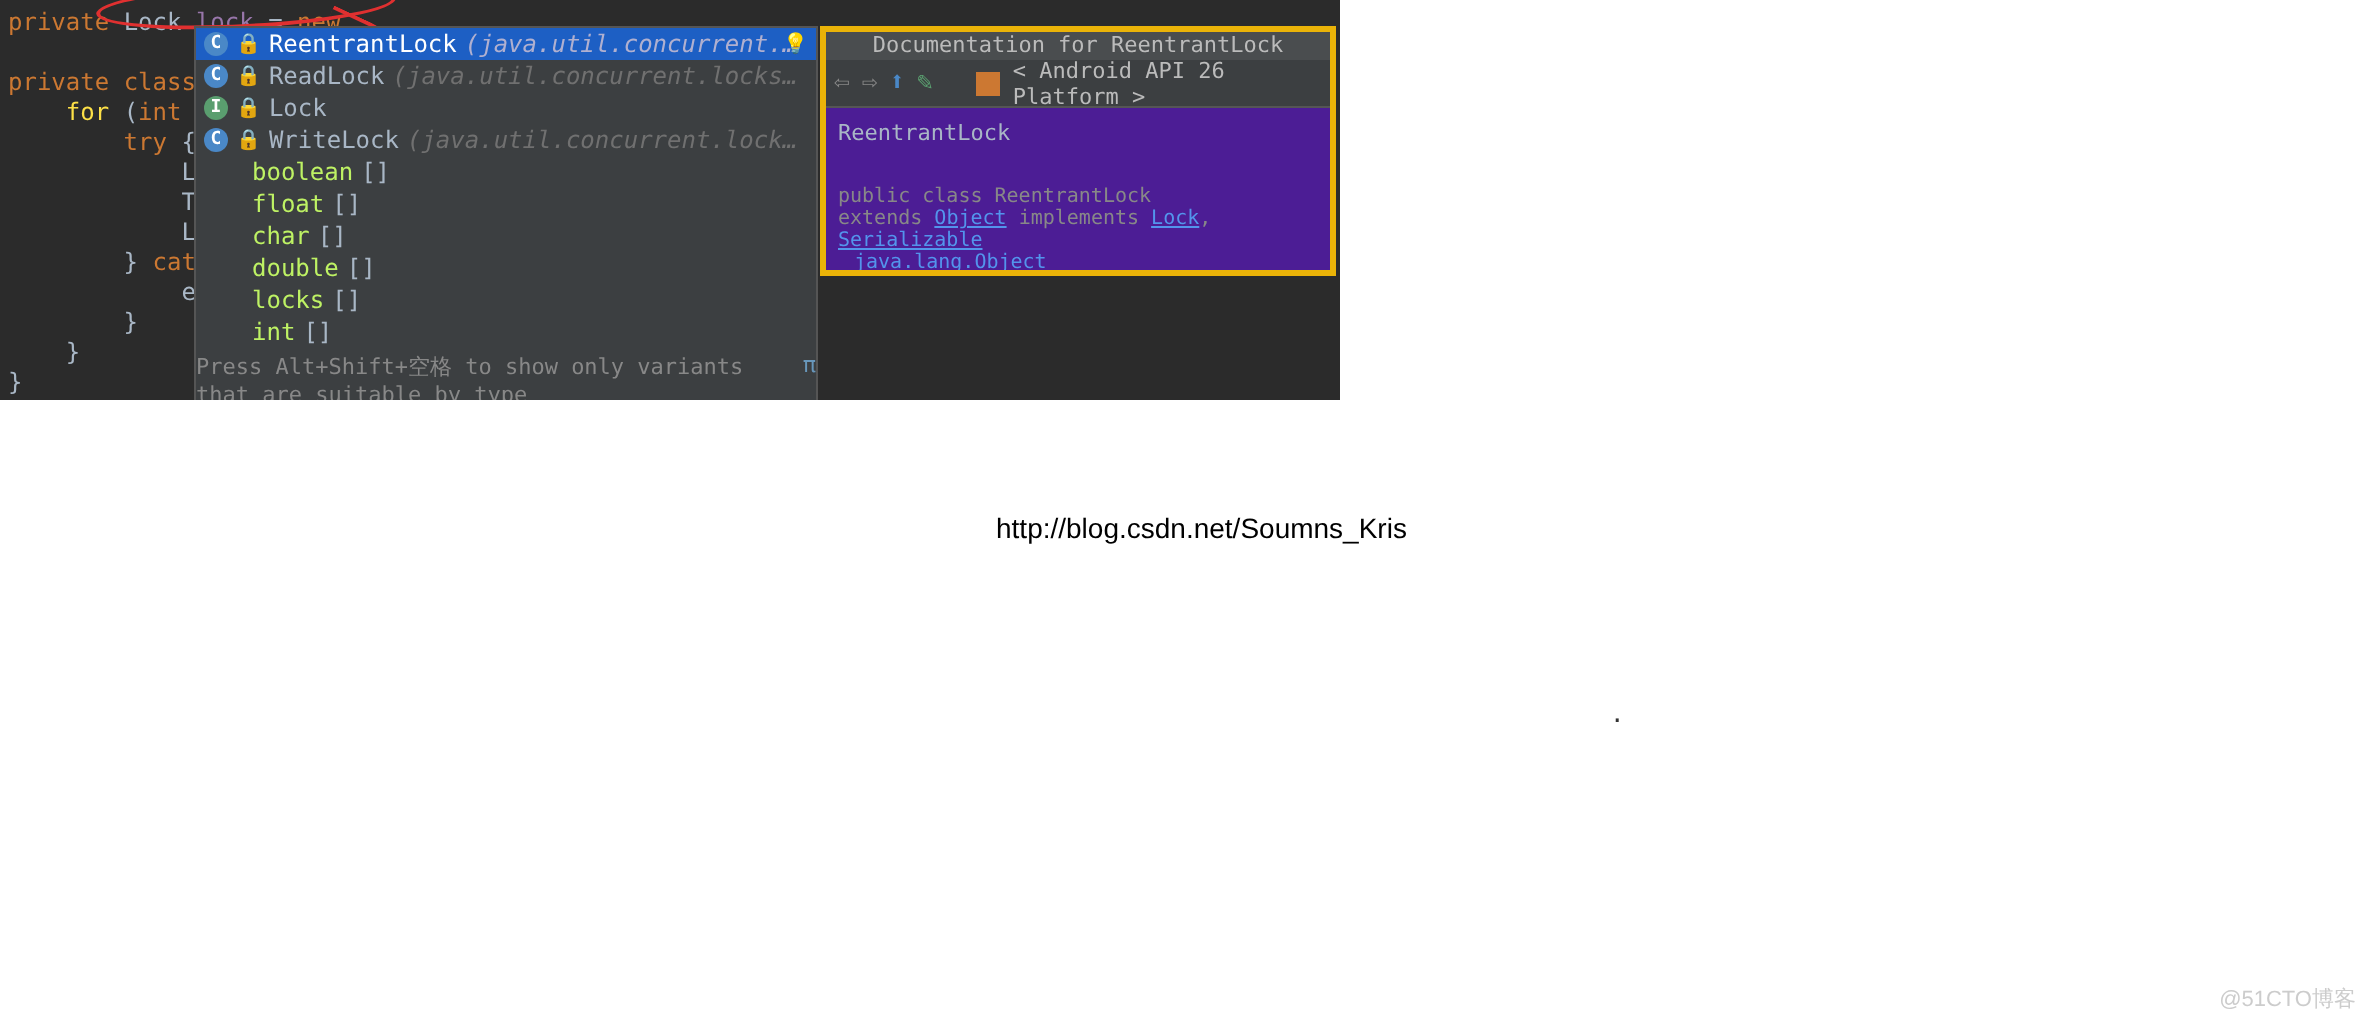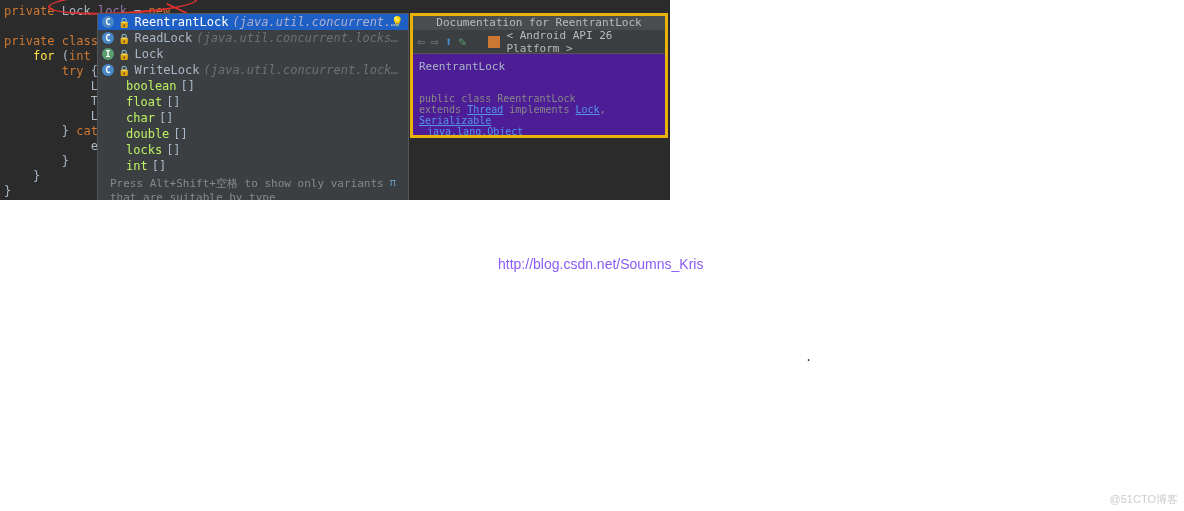--- a/index.html
+++ b/index.html
@@ -54,21 +54,21 @@
     .icon-c { background: #4a88c7; color: #fff; }
     .icon-lock { color: #cc7832; font-size: 10px; }
     .icon-i { background: #5a9e6f; color: #fff; }
     .item-name { color: #a9b7c6; }
     .suggestion-item.selected .item-name { color: #fff; }
     .item-pkg { color: #707070; font-style: italic; overflow: hidden; text-overflow: ellipsis; white-space: nowrap; }
     .suggestion-item.selected .item-pkg { color: #b0b0d0; }
     .bulb { position: absolute; right: 4px; top: 2px; color: #ffc800; font-size: 10px; }
     .type-kw { color: #bef264; padding-left: 24px; }
     .brackets { color: #a9b7c6; }
-    .hint-bar { background: #3c3f41; color: #888; padding: 2px 12px; font-size: 11px; display: flex; justify-content: space-between; }
+    .hint-bar { background: #3c3f41; color: #888; padding: 2px 0; font-size: 11px; display: flex; justify-content: space-between; }
     .pi-icon { color: #6897bb; }
     
     .doc-panel {
       position: absolute;
       left: 410px; top: 13px;
       width: 258px;
       height: 125px;
       background: #4c1d95;
       border: 3px solid #eab308;
       color: #a9b7c6;
@@ -79,21 +79,21 @@
     .doc-toolbar { background: #3c3f41; height: 24px; display: flex; align-items: center; padding: 0 4px; gap: 6px; border-bottom: 1px solid #555; }
     .nav-arrow { color: #888; font-size: 13px; cursor: pointer; }
     .nav-arrow.up { color: #4a88c7; }
     .doc-icon { width: 14px; height: 12px; background: #cc7832; display: inline-block; position: relative; }
     .doc-api-label { color: #bbb; font-size: 11px; }
     .doc-body { padding: 6px; font-size: 11px; }
     .doc-classname { color: #a9b7c6; margin-bottom: 20px; display: block; }
     .doc-decl { font-size: 10px; color: #888; }
     .doc-link { color: #5394ec; text-decoration: underline; }
     
-    .watermark { position: absolute; left: 498px; top: 256px; color: #8b5cf6; font-size: 14px; font-family: sans-serif; }
+    .watermark { position: absolute; left: 498px; top: 256px; color: #000000; font-size: 14px; font-family: sans-serif; }
     .footer-mark { position: absolute; right: 6px; bottom: 4px; color: #ccc; font-size: 11px; font-family: sans-serif; }
     .page-wrap { position: relative; width: 1184px; height: 511px; }
     .dot { position: absolute; left: 805px; top: 350px; color: #333; }
   </style>
 </head>
 <body>
 
 <div class="page-wrap">
 <div class="ide-container">
   <div class="code-area"><span class="kw-private">private</span> <span class="type">Lock</span> <span class="varname underline">lock</span><span> = </span><span class="kw-new">new</span>
@@ -181,21 +181,21 @@
       <span class="nav-arrow up">⬆</span>
       <span class="nav-arrow" style="color:#5a9e6f;">✎</span>
       <span style="flex:0 0 10px"></span>
       <span class="doc-icon"></span>
       <span class="doc-api-label">&lt; Android API 26 Platform &gt;</span>
     </div>
     <div class="doc-body">
       <span class="doc-classname">ReentrantLock</span>
       <div class="doc-decl">
         <span>public class ReentrantLock</span><br>
-        <span>extends </span><span class="doc-link">Thread</span><span> implements </span><span class="doc-link">Lock</span><span>, </span><span class="doc-link">Serializable</span><br>
+        <span>extends </span><span class="doc-link">Object</span><span> implements </span><span class="doc-link">Lock</span><span>, </span><span class="doc-link">Serializable</span><br>
         <span style="color:#5394ec; padding-left:8px;">java.lang.Object</span>
       </div>
     </div>
   </div>
 </div>
 
 <div class="watermark">http://blog.csdn.net/Soumns_Kris</div>
 <div class="dot">.</div>
 <div class="footer-mark">@51CTO博客</div>
 </div>

